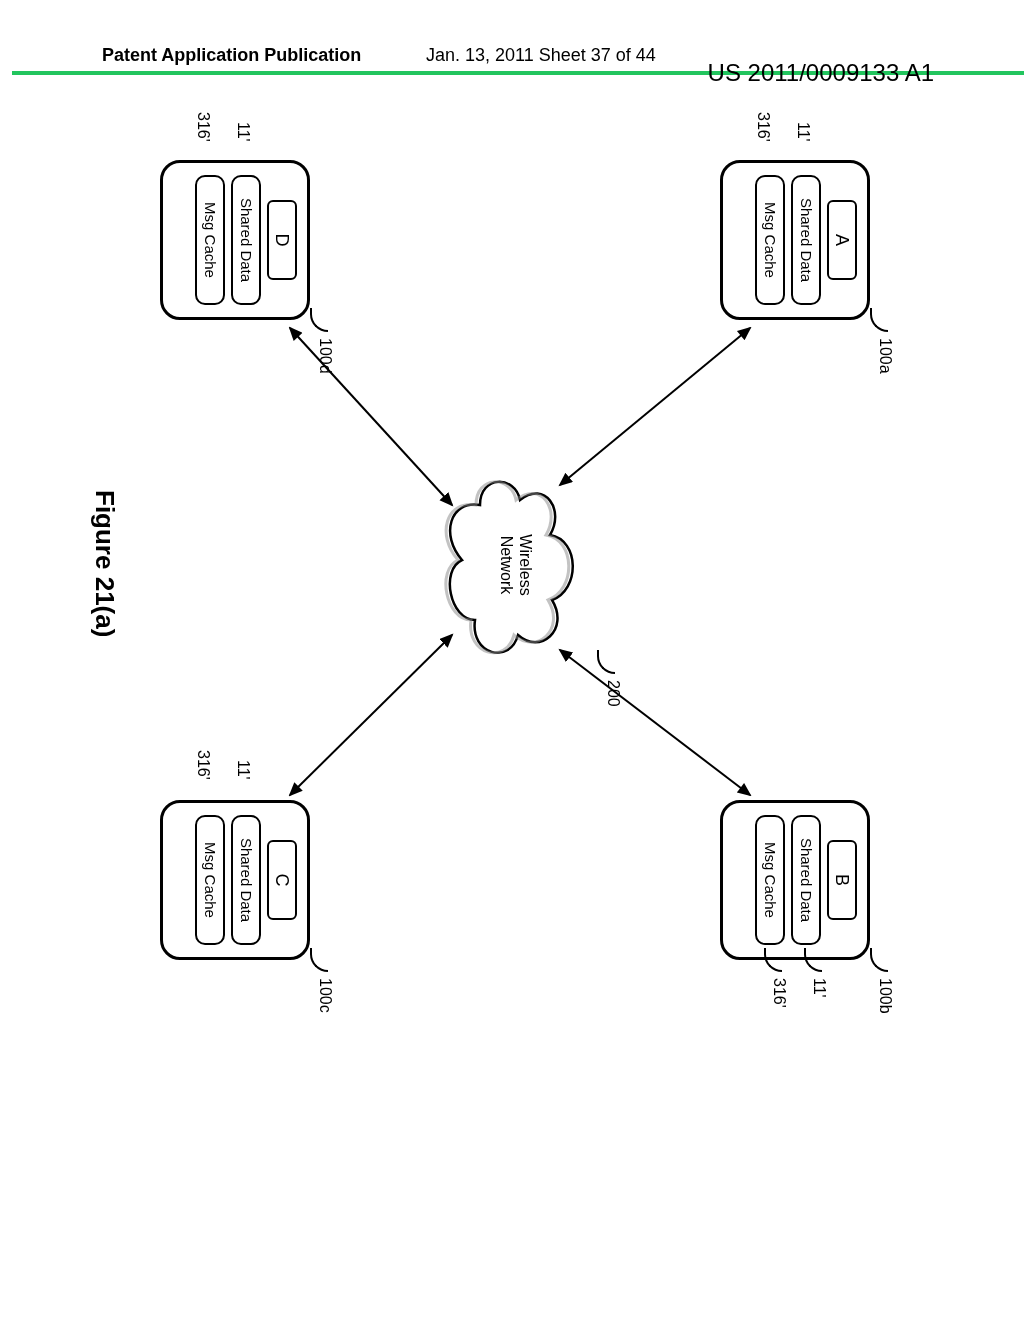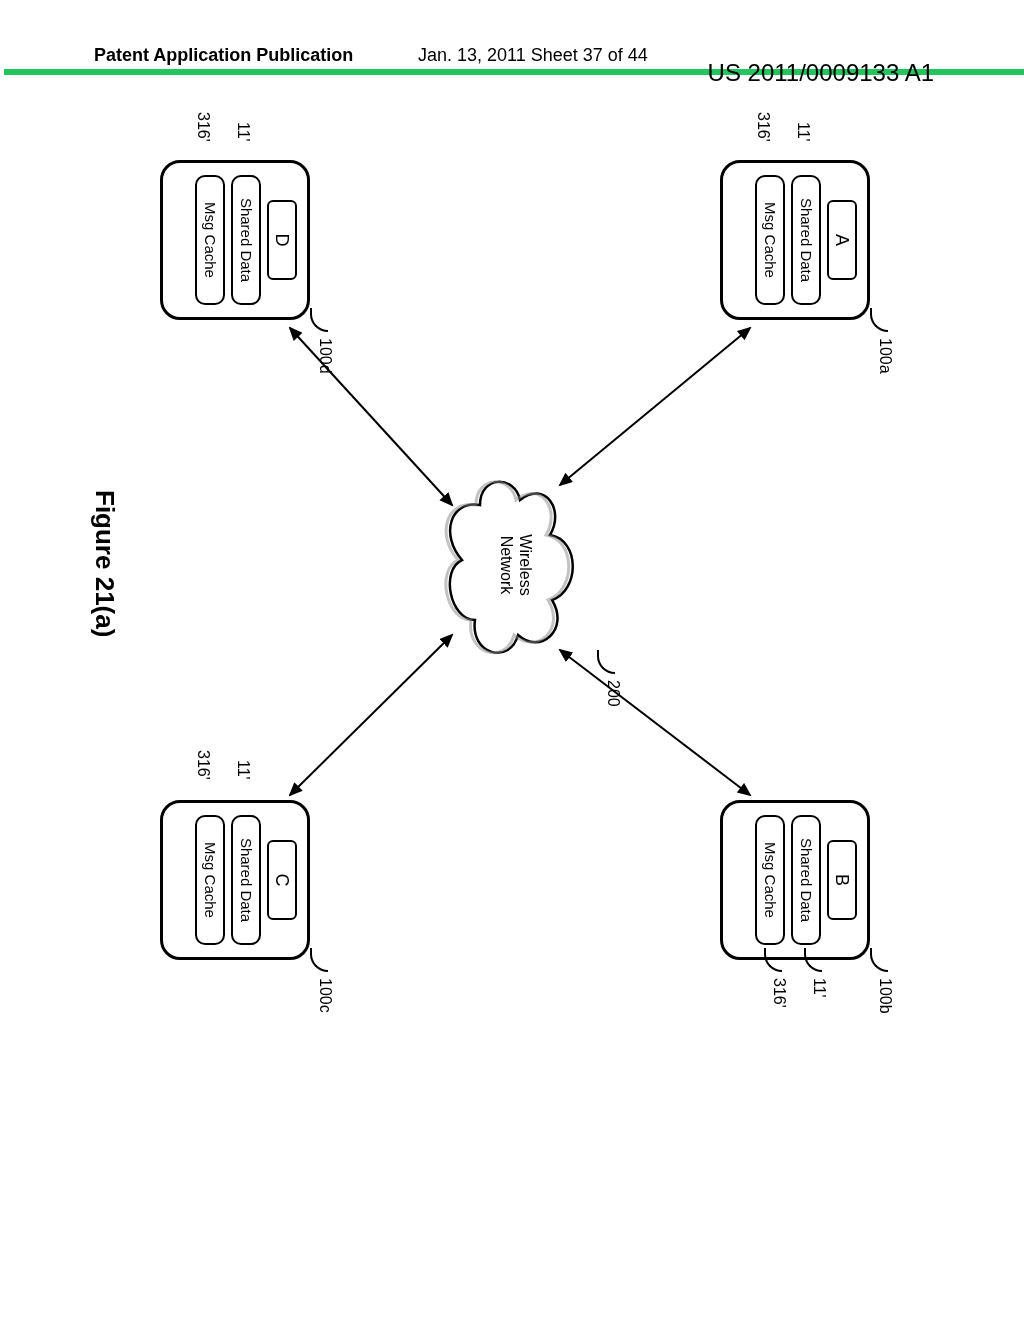--- a/index.html
+++ b/index.html
@@ -1,18 +1,18 @@
 <!DOCTYPE html>
 <html><head>
 <meta charset="utf-8">
 <style>
   * { box-sizing: border-box; margin: 0; padding: 0; }
   html, body { width: 1024px; height: 1320px; font-family: Arial, sans-serif; background: #fff; }
   .page { position: relative; width: 1024px; height: 1320px; }
-  .header { position: absolute; top: 45px; left: 4px; right: 0; height: 30px; border-bottom: 6px solid #22c55e; }
+  .header { position: absolute; top: 45px; left: 12px; right: 0; height: 30px; border-bottom: 4px solid #22c55e; }
   .header-left { position: absolute; left: 90px; top: 0; font-weight: bold; font-size: 18px; }
   .header-center { position: absolute; left: 390px; top: 0; font-size: 18px; margin-left: 24px; }
   .header-right { position: absolute; right: 90px; top: 0; font-size: 24px; margin-top: 14px; }
   .diagram { position: absolute; top: 140px; left: 90px; width: 840px; height: 1100px; }
   .rotgroup { transform: rotate(90deg); transform-origin: 420px 420px; position: absolute; left:0; top:0; width: 840px; height: 840px; }
   
   .device { position: absolute; width: 160px; height: 150px; border: 3px solid #000; border-radius: 20px; background: #fff; }
   .dev-label { width: 80px; height: 30px; margin: 10px auto 6px auto; border: 2px solid #000; border-radius: 6px; text-align: center; line-height: 26px; font-size: 18px; }
   .dev-shared { width: 130px; height: 30px; margin: 0 auto 6px auto; border: 2px solid #000; border-radius: 10px; text-align: center; line-height: 26px; font-size: 15px; }
   .dev-cache { width: 130px; height: 30px; margin: 0 auto; border: 2px solid #000; border-radius: 10px; text-align: center; line-height: 26px; font-size: 15px; }

